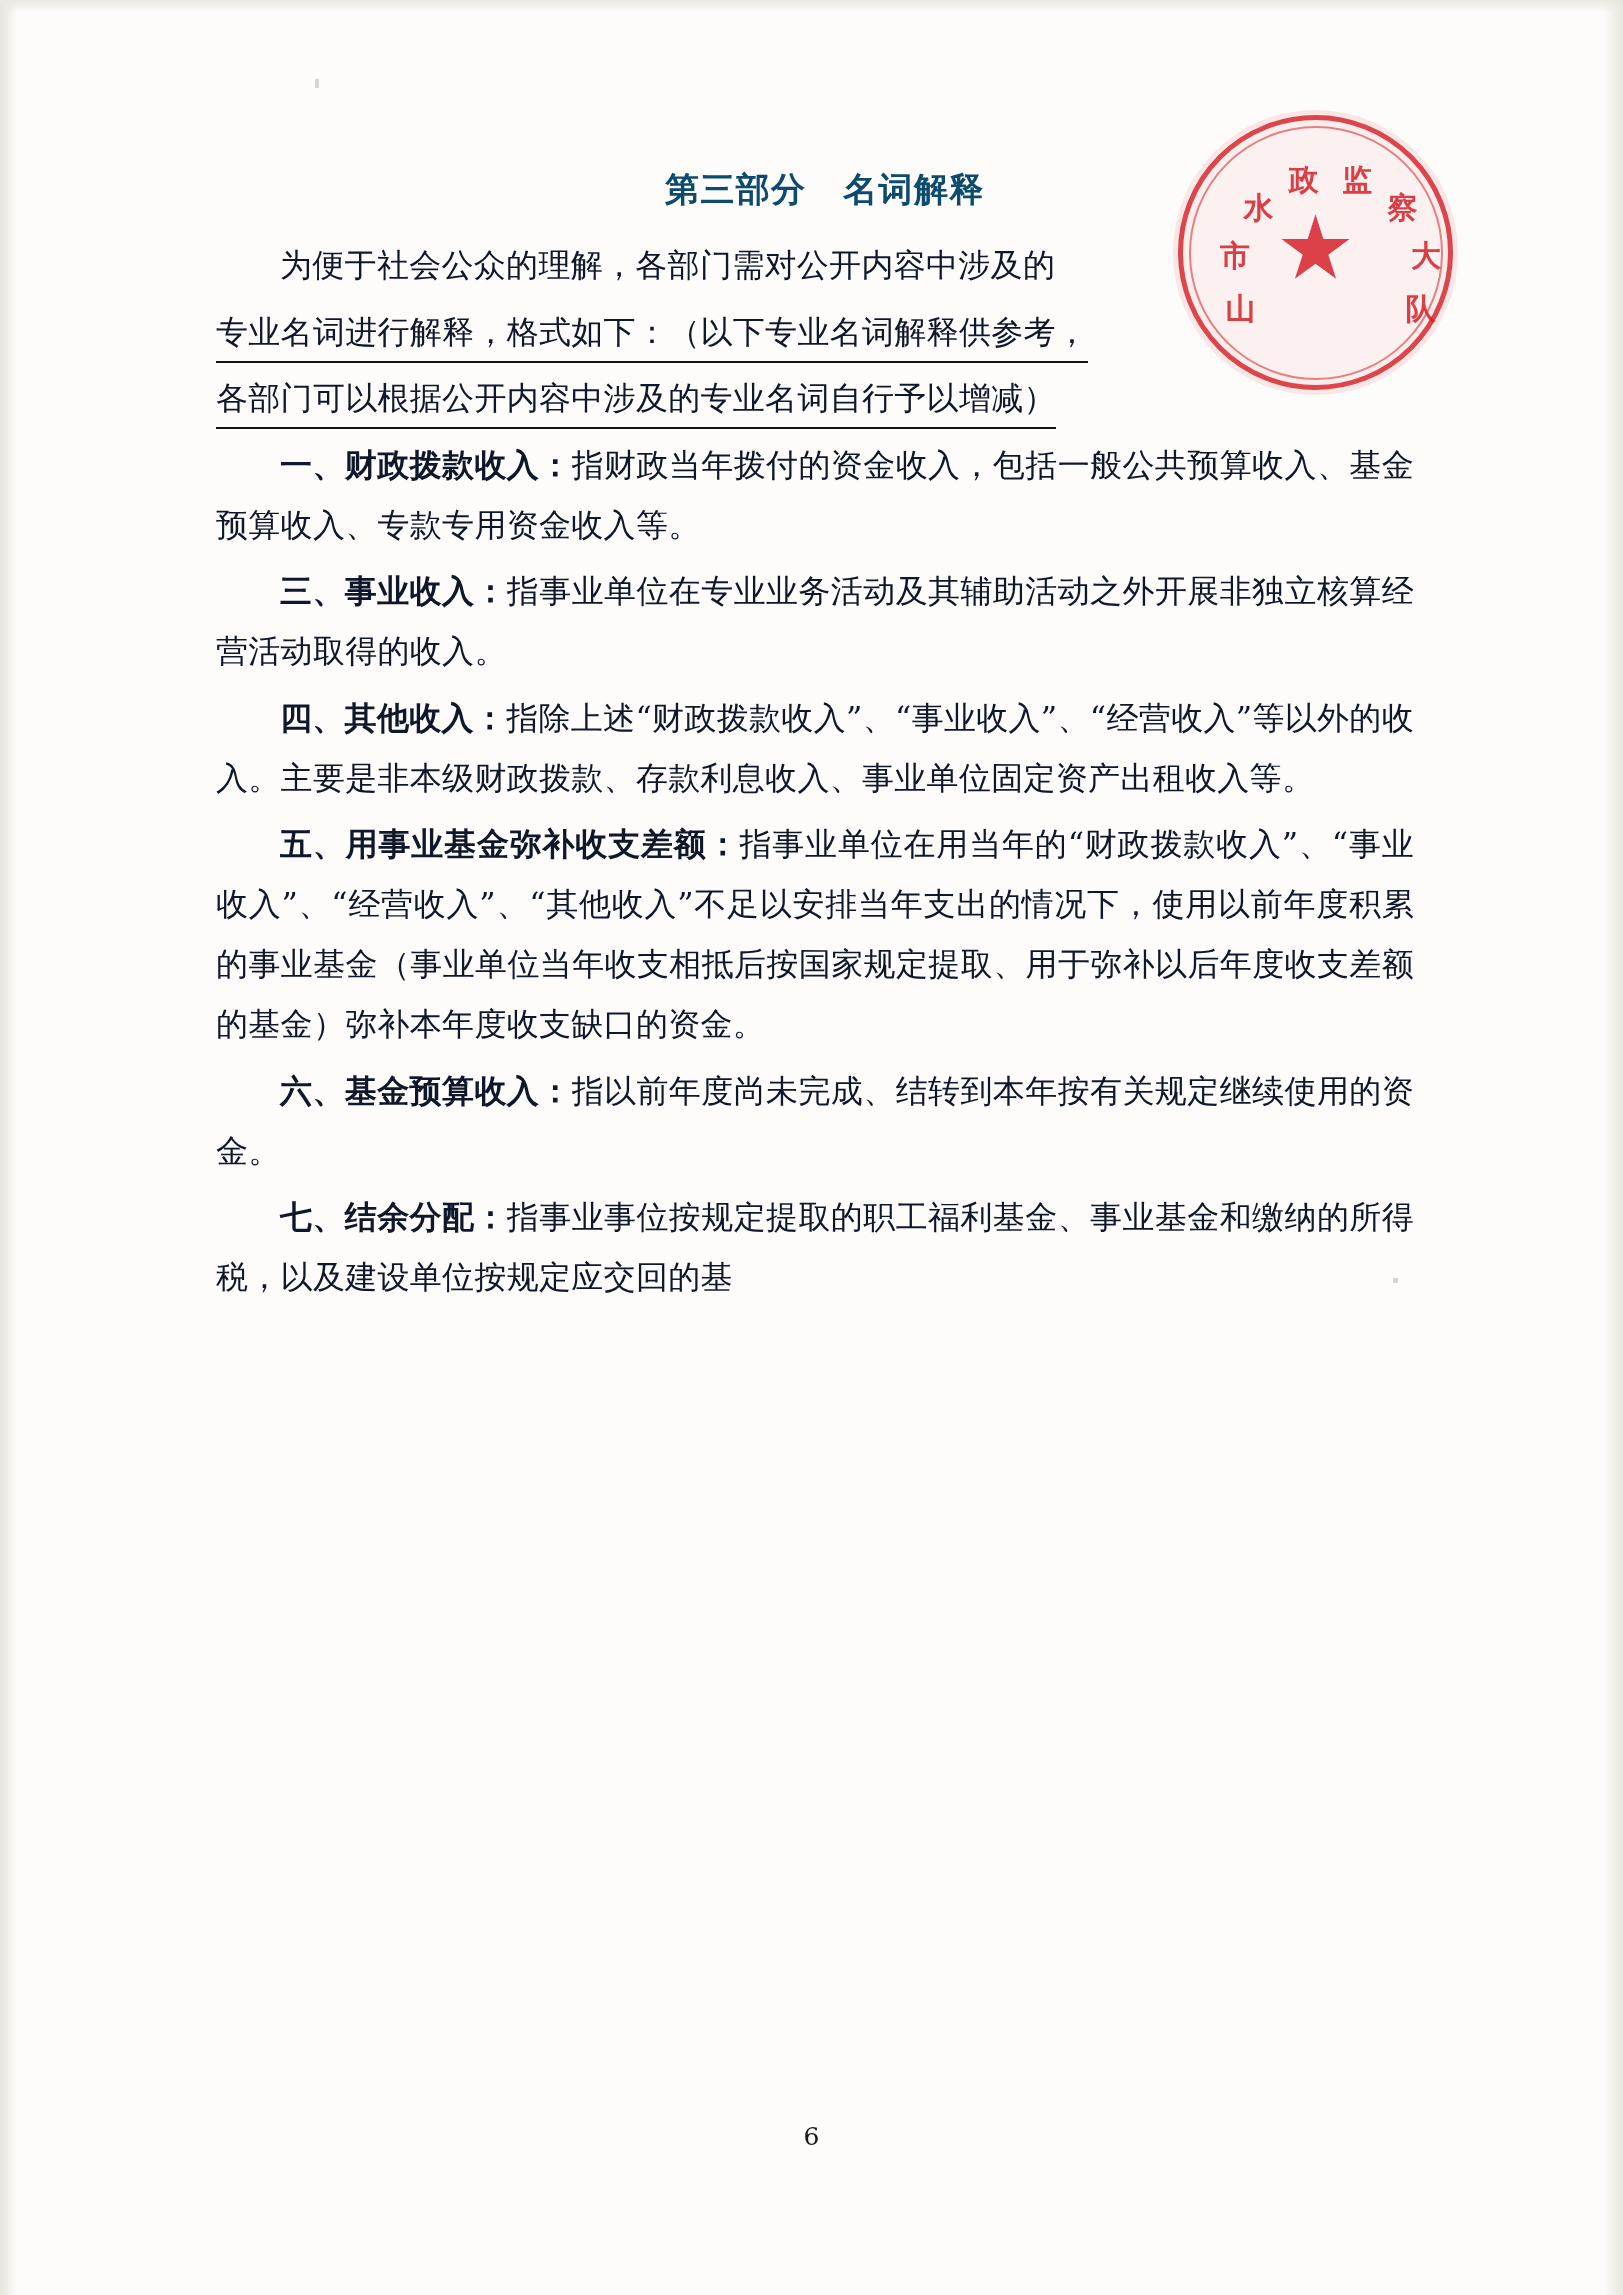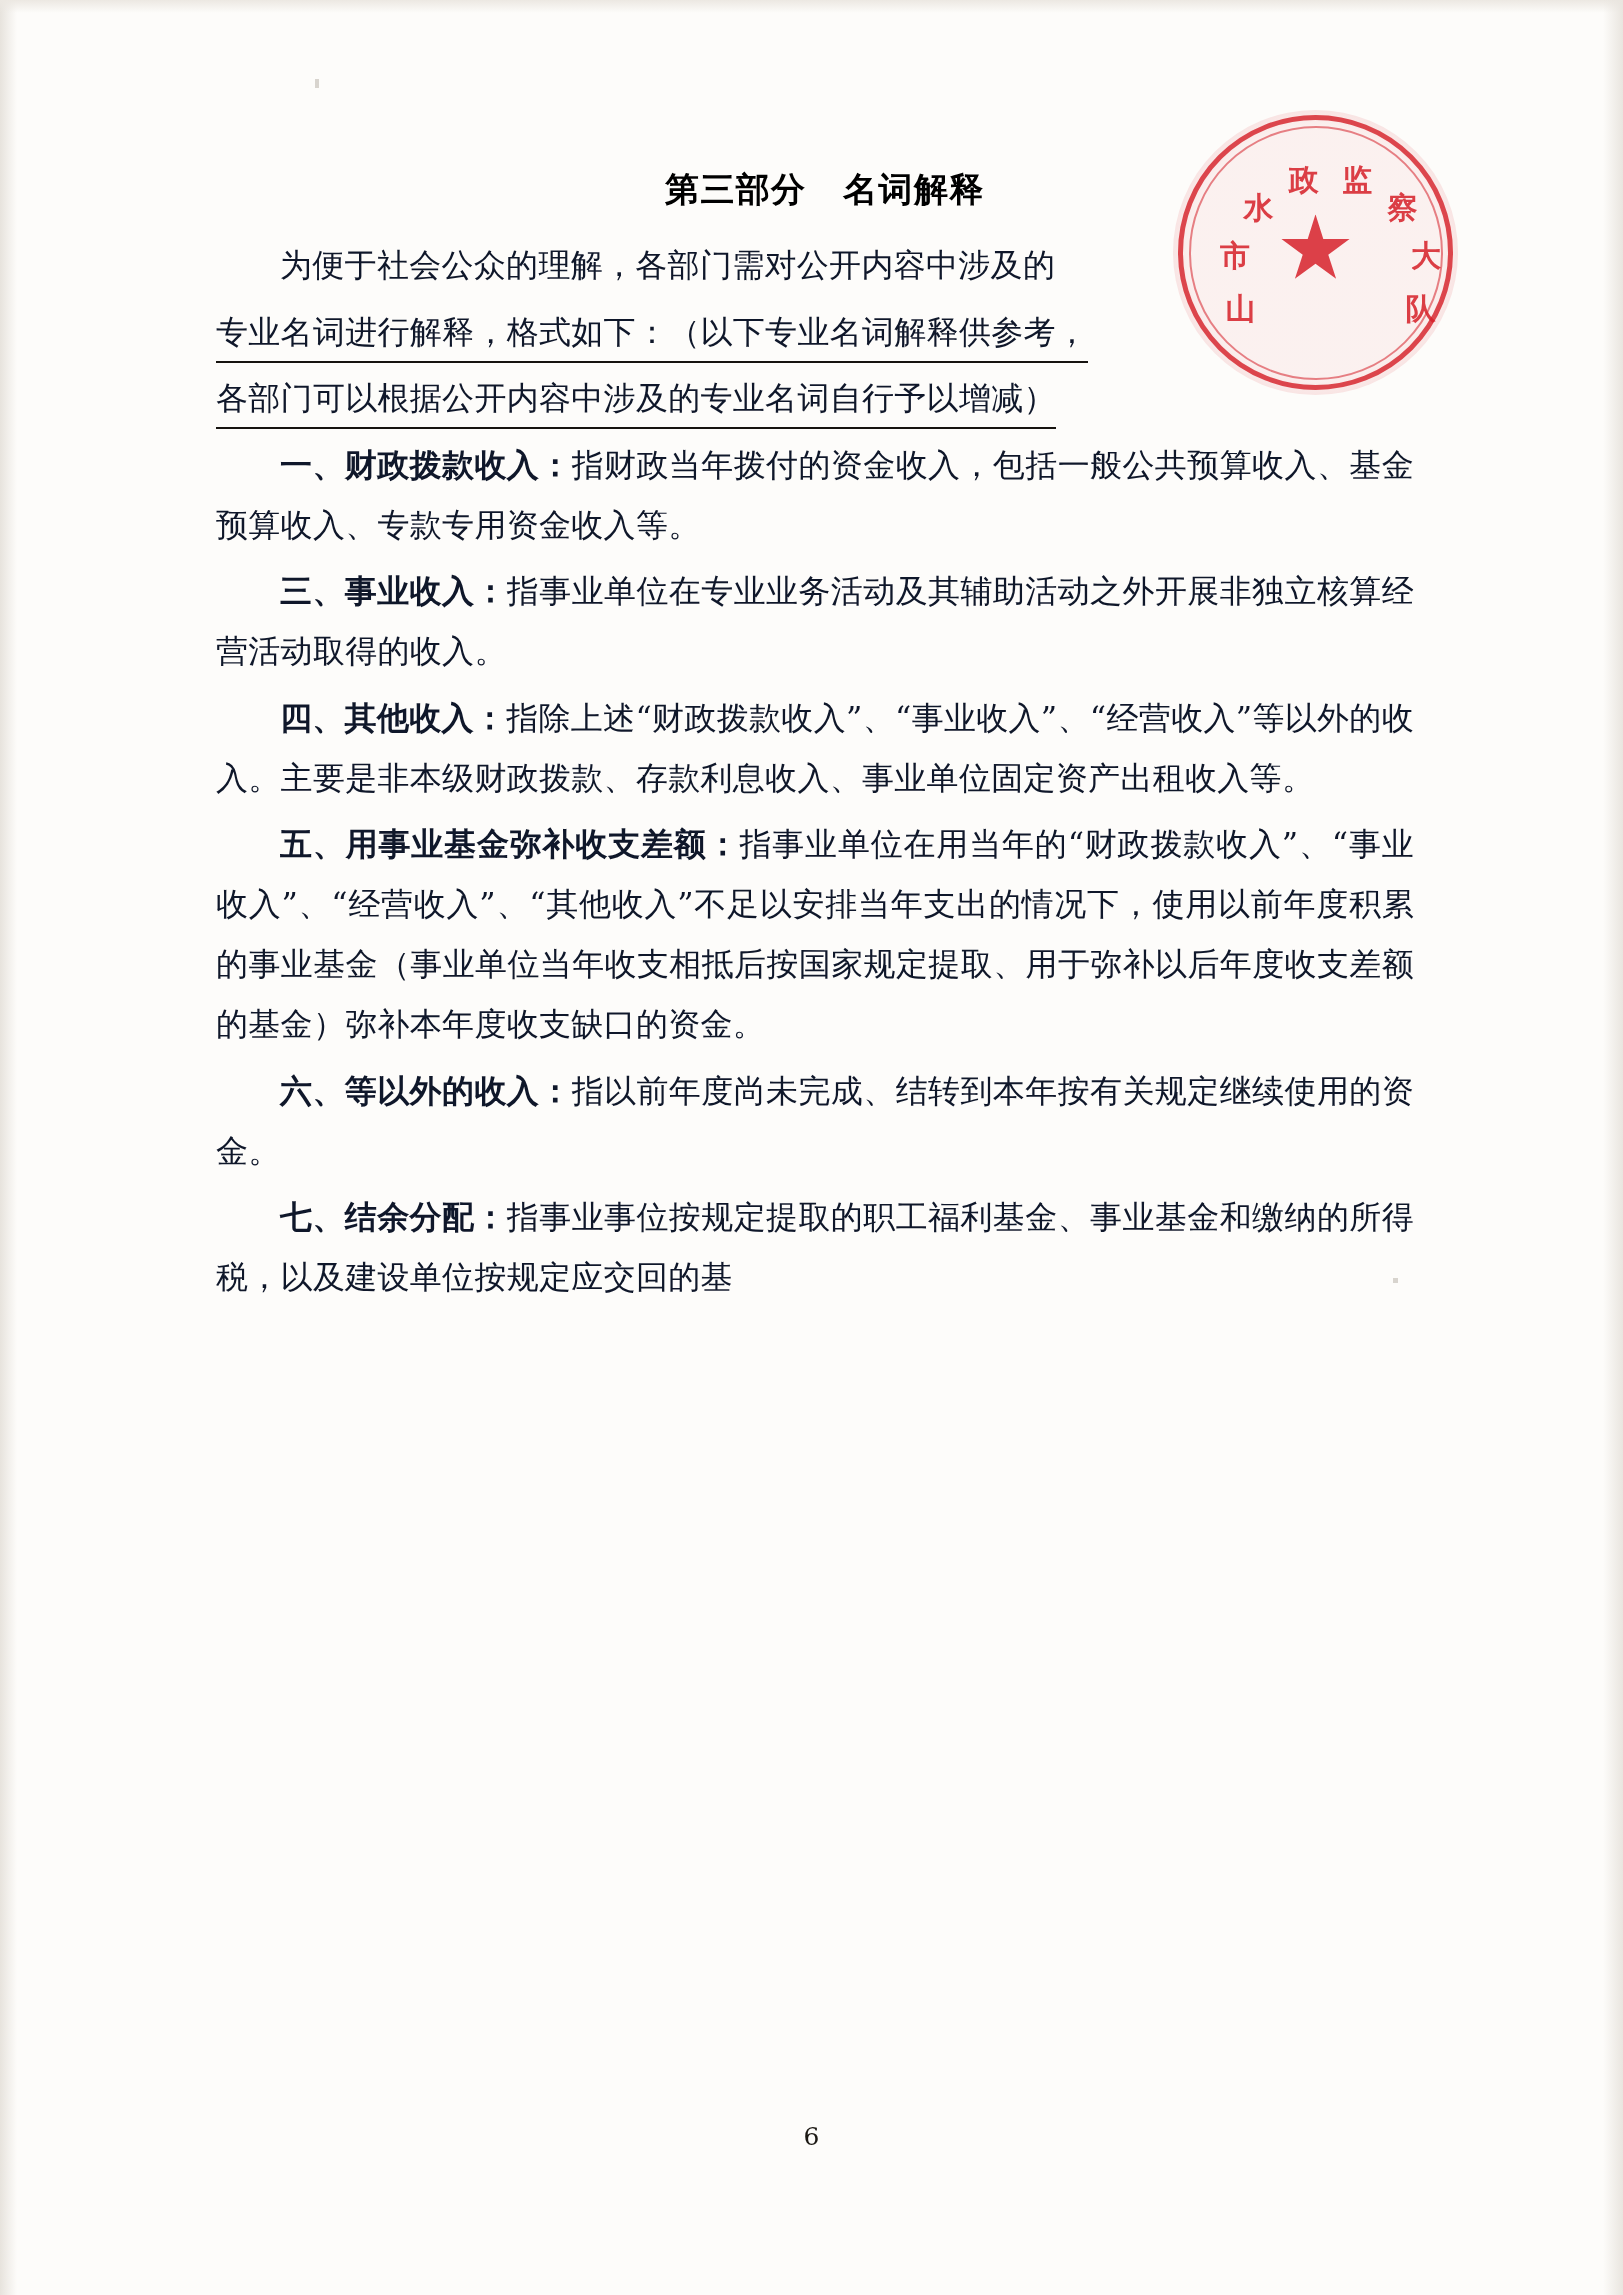--- a/index.html
+++ b/index.html
@@ -44,21 +44,21 @@
     position: absolute;
     left: 216px;
     top: 167px;
     width: 1198px;
   }
   .doc-title {
     text-align: center;
     font-size: 34px;
     font-weight: bold;
     letter-spacing: 1.3px;
-    color: #000000;
+    color: #0c4a6e;
     margin: 0 0 22px 0;
     padding-left: 19.6px;
     font-family: Liberation Mono, monospace;
   }
   .doc-title .gap {
     display: inline-block;
     width: 37px;
   }
   p.para {
     font-size: 32px;
@@ -192,21 +192,21 @@
 
     <p class="para indent"><span class="term">一、财政拨款收入：</span><span>指财政当年拨付的资金收入，包括一般公共预算收入、基金预算收入、专款专用资金收入等。</span></p>
 
 
     <p class="para indent"><span class="term">三、事业收入：</span><span>指事业单位在专业业务活动及其辅助活动之外开展非独立核算经营活动取得的收入。</span></p>
 
     <p class="para indent"><span class="term">四、其他收入：</span><span>指除上述“财政拨款收入”、“事业收入”、“经营收入”等以外的收入。主要是非本级财政拨款、存款利息收入、事业单位固定资产出租收入等。</span></p>
 
     <p class="para indent"><span class="term">五、用事业基金弥补收支差额：</span><span>指事业单位在用当年的“财政拨款收入”、“事业收入”、“经营收入”、“其他收入”不足以安排当年支出的情况下，使用以前年度积累的事业基金（事业单位当年收支相抵后按国家规定提取、用于弥补以后年度收支差额的基金）弥补本年度收支缺口的资金。</span></p>
 
-    <p class="para indent"><span class="term">六、等以外的收入：</span><span>指以前年度尚未完成、结转到本年按有关规定继续使用的资金。</span></p>
+    <p class="para indent"><span class="term">六、基金预算收入：</span><span>指以前年度尚未完成、结转到本年按有关规定继续使用的资金。</span></p>
 
     <p class="para indent"><span class="term">七、结余分配：</span><span>指事业事位按规定提取的职工福利基金、事业基金和缴纳的所得税，以及建设单位按规定应交回的基</span></p>
 
   </div>
 
   <div class="pageno">6</div>
 
 </div>
 
 

